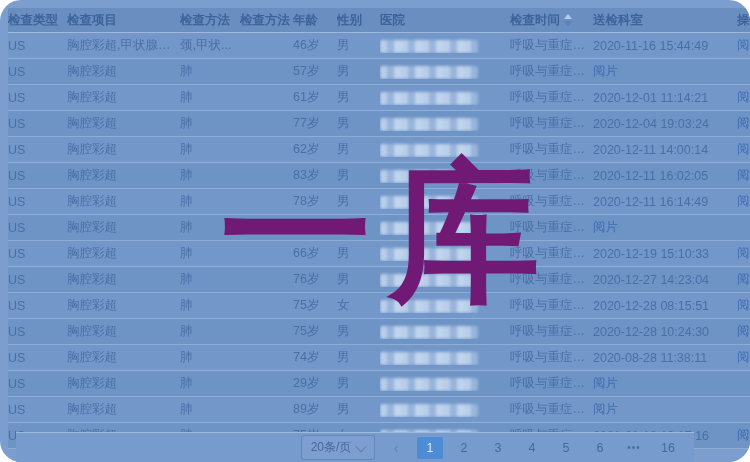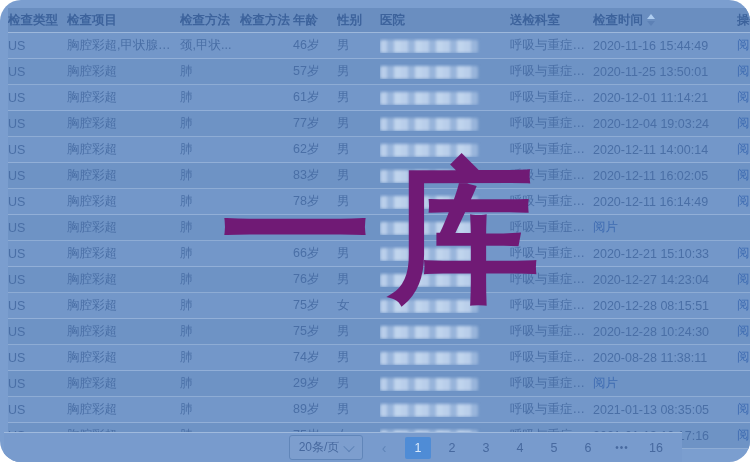--- a/index.html
+++ b/index.html
@@ -16,21 +16,21 @@
   .redact{display:inline-block;width:98px;height:13px;border-radius:2px;vertical-align:middle;
     background:repeating-linear-gradient(90deg,rgba(198,216,240,.85) 0 7px,rgba(162,188,223,.8) 7px 14px,rgba(206,223,243,.85) 14px 21px);
     filter:blur(1.6px);}
   .action{color:#3f6cb2;cursor:pointer;}
   .sort{display:inline-flex;flex-direction:column;gap:2px;cursor:pointer;}
   .caret{width:0;height:0;border-left:4px solid transparent;border-right:4px solid transparent;}
   .caret.up{border-bottom:5px solid #aecdf0;}
   .caret.down{border-top:5px solid #5d81b5;}
   .watermark{position:absolute;left:220px;top:156px;font-size:152px;line-height:1;font-weight:900;
     letter-spacing:16px;color:#701a75;z-index:5;pointer-events:none;white-space:nowrap;}
-  .pagebar{position:absolute;left:4px;bottom:0;width:678px;height:30px;background:#789bcd;
+  .pagebar{position:absolute;left:16px;bottom:0;width:678px;height:30px;background:#789bcd;
     border-top:1px solid rgba(235,243,252,.35);display:flex;align-items:center;justify-content:flex-end;
     gap:8px;padding-right:13px;box-sizing:border-box;z-index:3;}
   .psize{display:flex;align-items:center;justify-content:center;gap:6px;width:72px;height:23px;
     border:1px solid #6186b9;border-radius:3px;color:#47699f;font-size:12px;cursor:pointer;background:rgba(255,255,255,.04);}
   .chev{width:7px;height:7px;border-right:1.5px solid #5d82b6;border-bottom:1.5px solid #5d82b6;
     transform:rotate(45deg) translate(-1px,-1px);}
   .pbtn{min-width:22px;height:22px;line-height:22px;text-align:center;font-size:12.5px;color:#47699f;
     cursor:pointer;border-radius:2px;padding:0 2px;}
   .pbtn.prev{font-size:14px;color:#5f84b8;}
   .pbtn.active{background:#4f8cd6;color:#dbeafb;}
@@ -43,28 +43,28 @@
 
   <div class="table-wrap">
     <div class="thead">
       <div class="th">检查类型</div>
       <div class="th">检查项目</div>
       <div class="th">检查方法</div>
       <div class="th">检查方法</div>
       <div class="th">年龄</div>
       <div class="th">性别</div>
       <div class="th">医院</div>
-      <div class="th">送检科室</div>
       <div class="th">
         <span>检查时间</span>
         <span class="sort">
           <i class="caret up"></i>
           <i class="caret down"></i>
         </span>
       </div>
+      <div class="th">送检科室</div>
       <div class="th">操作</div>
     </div>
     <div>
         <div class="tr">
       <div class="td">US</div>
       <div class="td ellip">胸腔彩超,甲状腺彩超</div>
       <div class="td ellip">颈,甲状...</div>
       <div class="td"></div>
       <div class="td">46岁</div>
       <div class="td">男</div>
@@ -75,21 +75,20 @@
     </div>
         <div class="tr alt">
       <div class="td">US</div>
       <div class="td ellip">胸腔彩超</div>
       <div class="td ellip">肺</div>
       <div class="td"></div>
       <div class="td">57岁</div>
       <div class="td">男</div>
       <div class="td"><span class="redact"></span></div>
       <div class="td ellip">呼吸与重症医...</div>
-      <div class="td">2020-11-25 13:50:01</div>
       <div class="td"><span class="action">阅片</span></div>
     </div>
         <div class="tr">
       <div class="td">US</div>
       <div class="td ellip">胸腔彩超</div>
       <div class="td ellip">肺</div>
       <div class="td"></div>
       <div class="td">61岁</div>
       <div class="td">男</div>
       <div class="td"><span class="redact"></span></div>
@@ -158,21 +157,21 @@
     </div>
         <div class="tr">
       <div class="td">US</div>
       <div class="td ellip">胸腔彩超</div>
       <div class="td ellip">肺</div>
       <div class="td"></div>
       <div class="td">66岁</div>
       <div class="td">男</div>
       <div class="td"><span class="redact"></span></div>
       <div class="td ellip">呼吸与重症医...</div>
-      <div class="td">2020-12-21 15:10:33</div>
+      <div class="td">2020-12-19 15:10:33</div>
       <div class="td"><span class="action">阅片</span></div>
     </div>
         <div class="tr alt">
       <div class="td">US</div>
       <div class="td ellip">胸腔彩超</div>
       <div class="td ellip">肺</div>
       <div class="td"></div>
       <div class="td">76岁</div>
       <div class="td">男</div>
       <div class="td"><span class="redact"></span></div>
@@ -229,21 +228,20 @@
     </div>
         <div class="tr">
       <div class="td">US</div>
       <div class="td ellip">胸腔彩超</div>
       <div class="td ellip">肺</div>
       <div class="td"></div>
       <div class="td">89岁</div>
       <div class="td">男</div>
       <div class="td"><span class="redact"></span></div>
       <div class="td ellip">呼吸与重症医...</div>
-      <div class="td">2021-01-13 08:35:05</div>
       <div class="td"><span class="action">阅片</span></div>
     </div>
         <div class="tr alt">
       <div class="td">US</div>
       <div class="td ellip">胸腔彩超</div>
       <div class="td ellip">肺</div>
       <div class="td"></div>
       <div class="td">75岁</div>
       <div class="td">女</div>
       <div class="td"><span class="redact"></span></div>

